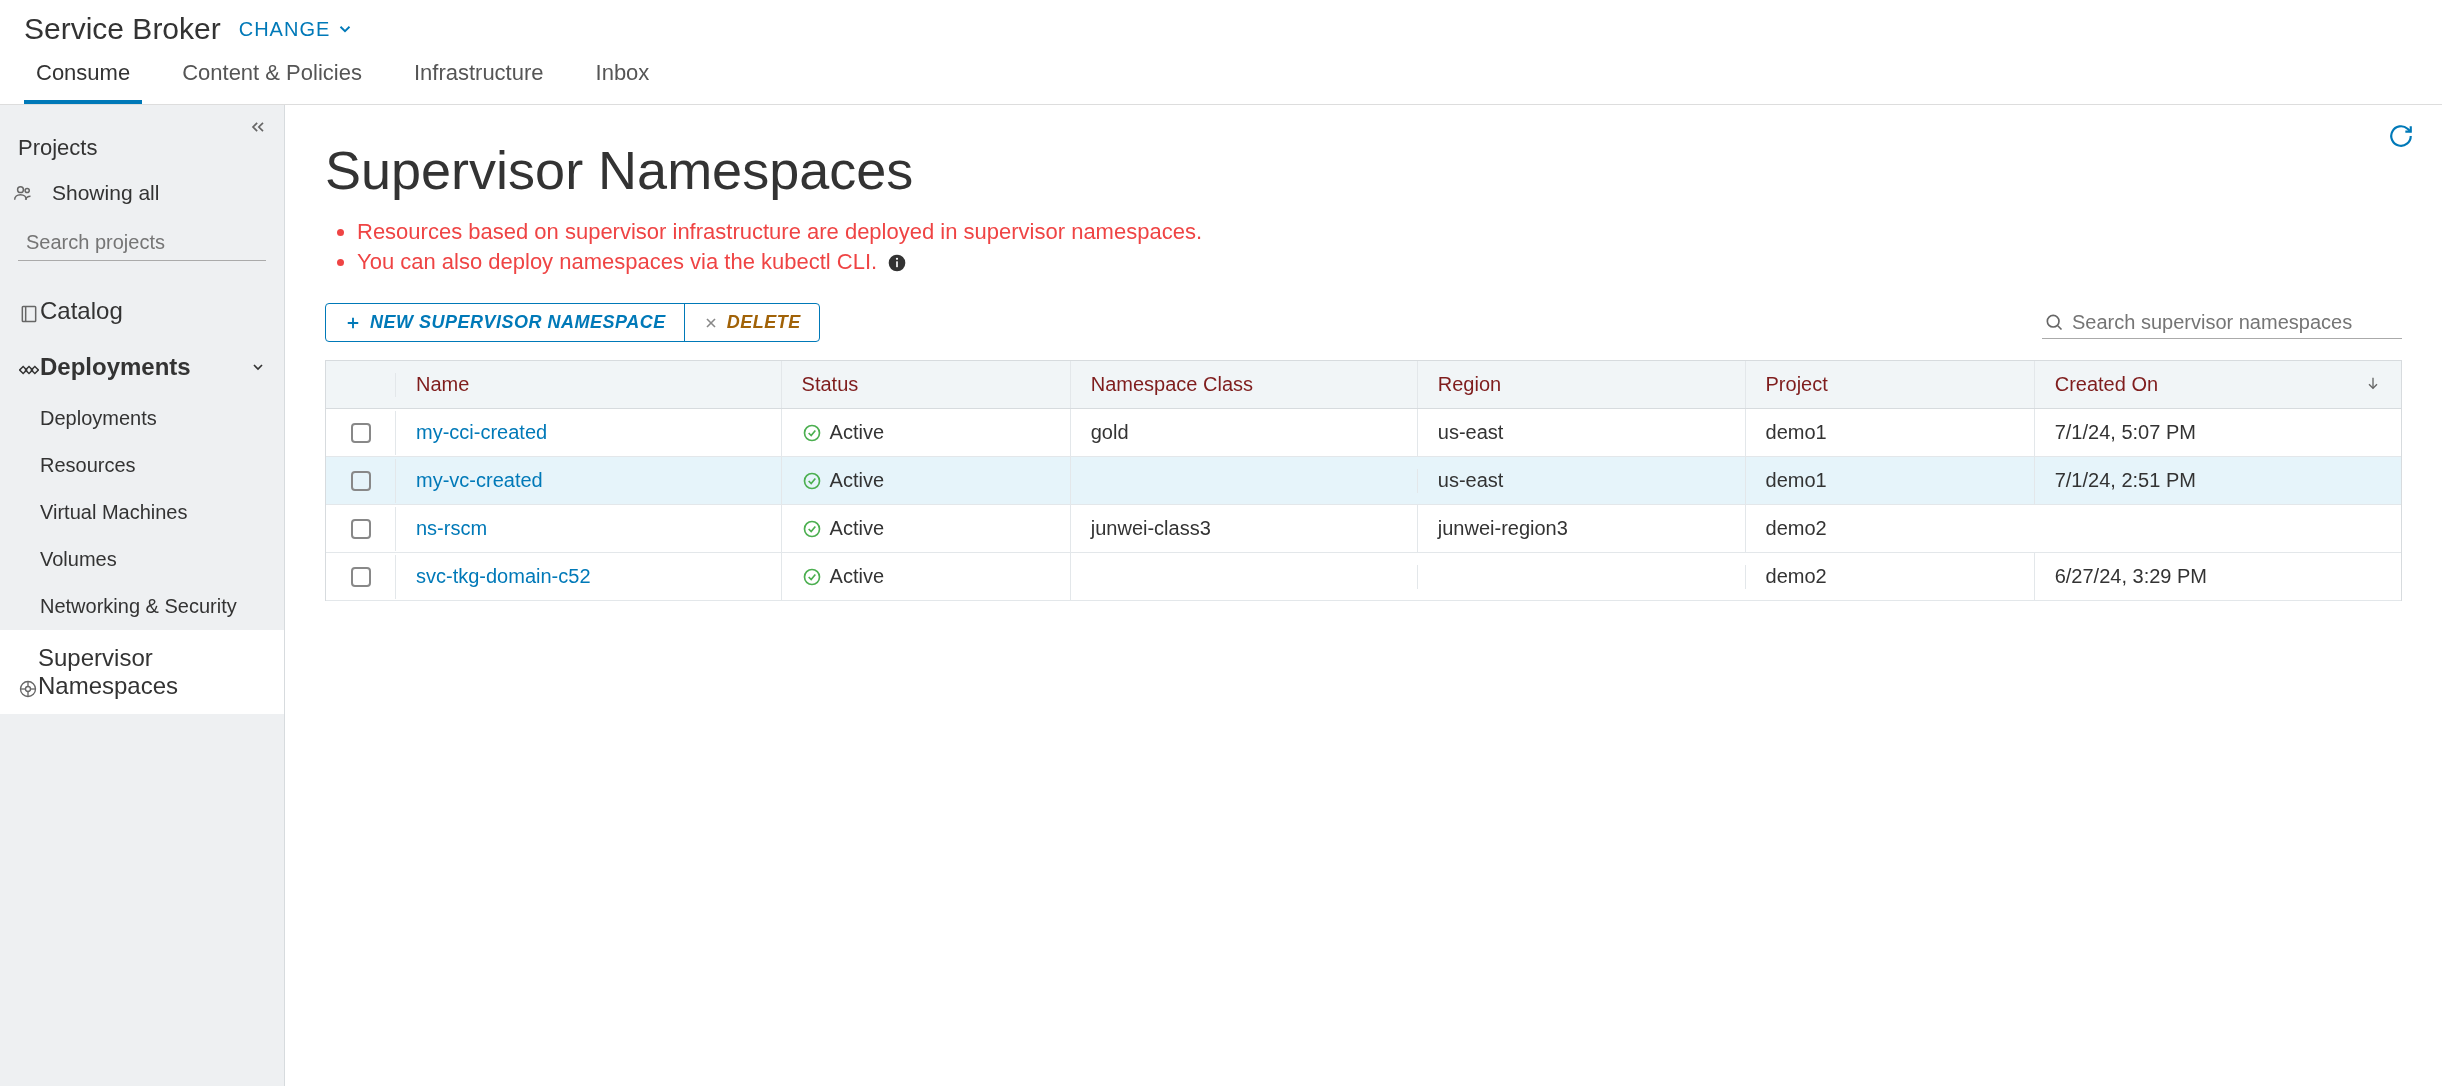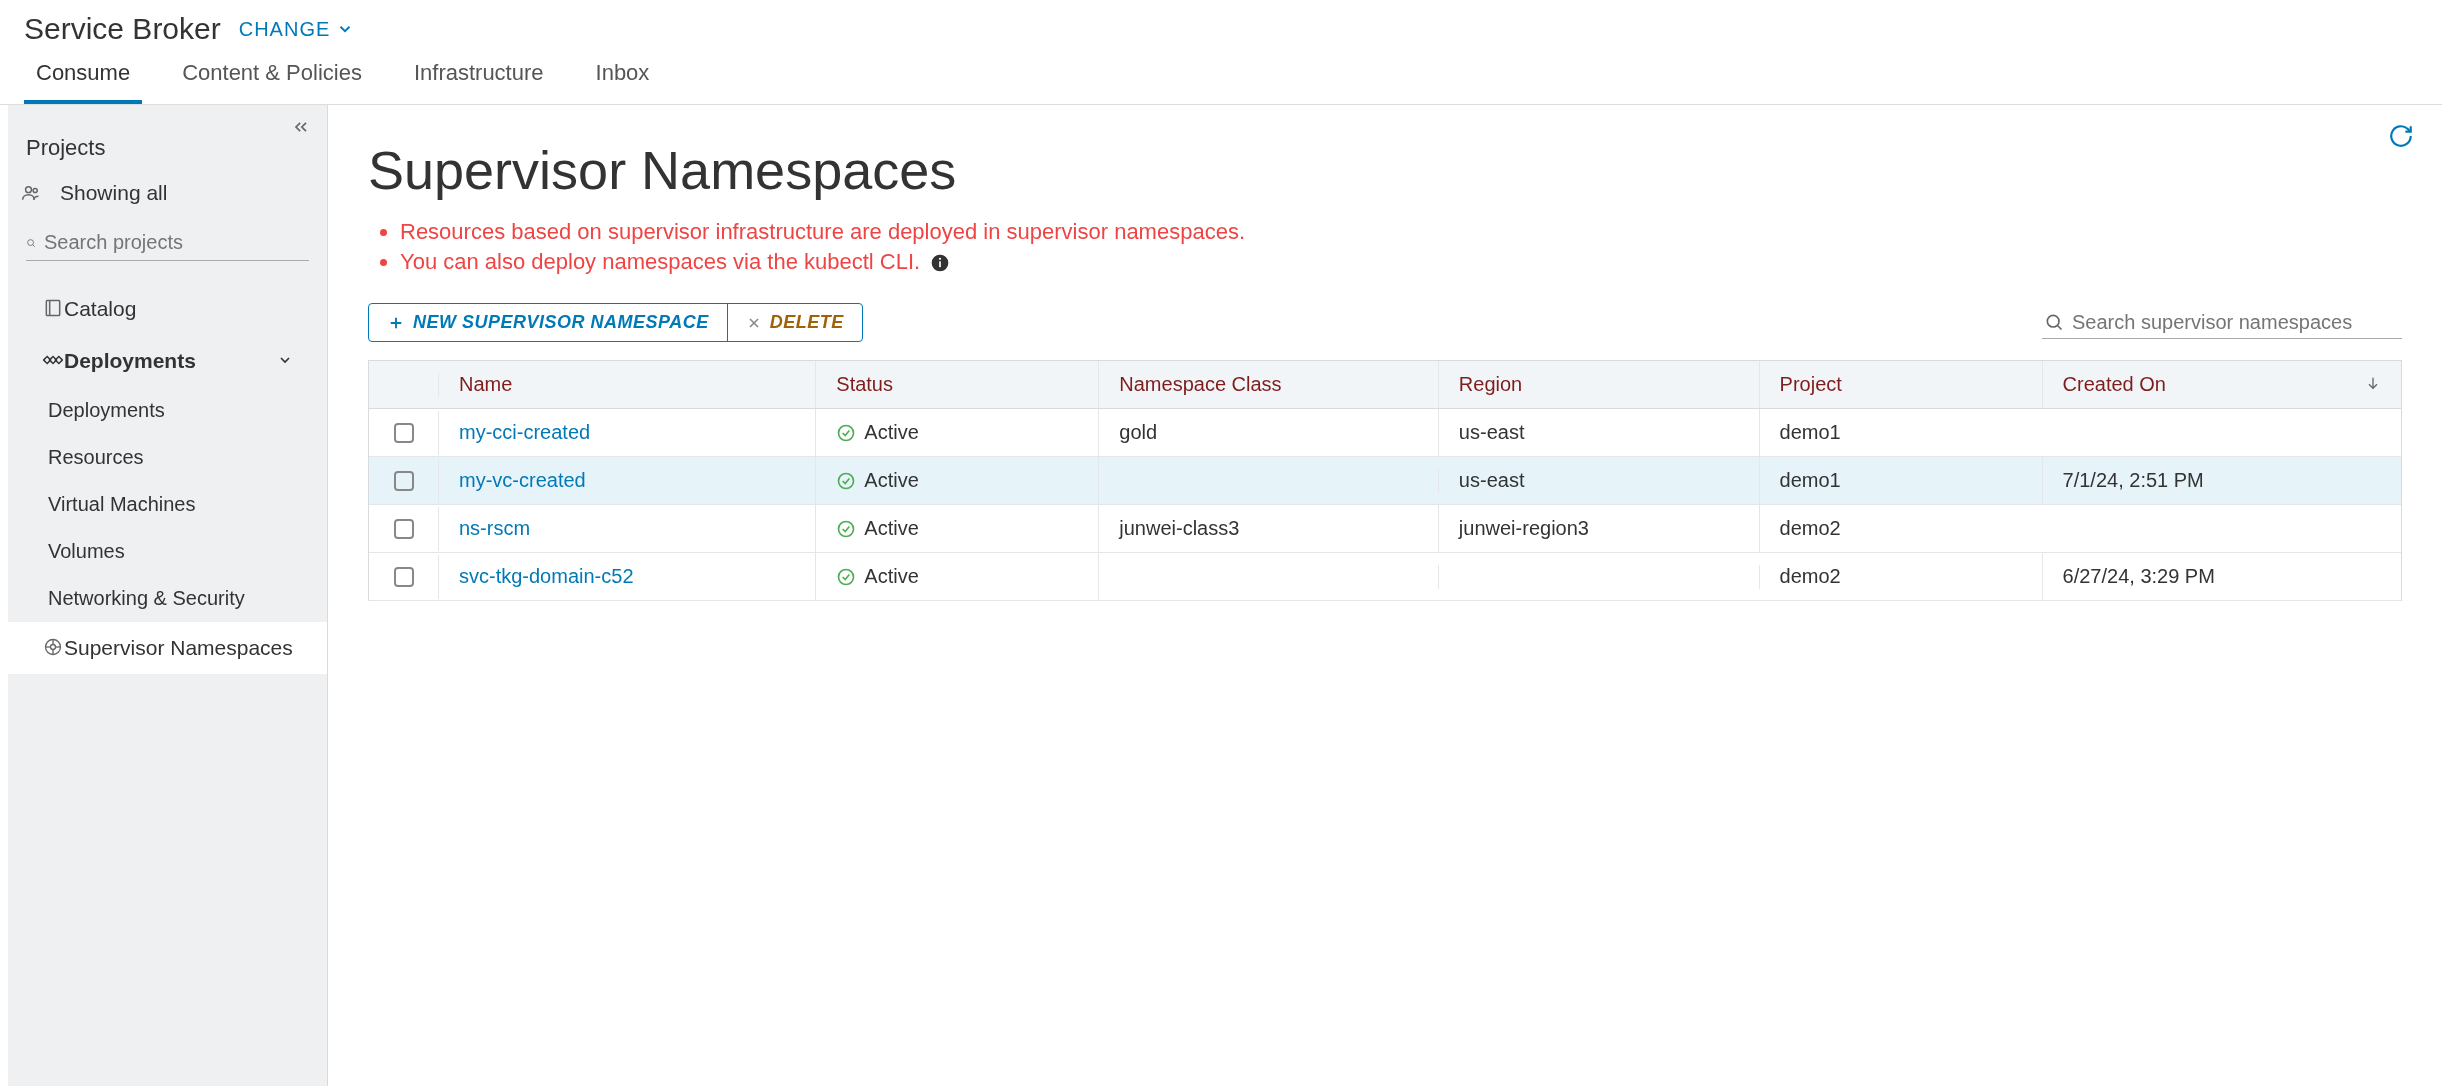--- a/index.html
+++ b/index.html
@@ -14,28 +14,28 @@
 
   
   .tab-row { display: flex; padding: 0 24px; border-bottom: 1px solid #ddd; }
   .tab { padding: 10px 12px 14px 12px; margin-right: 28px; font-size: 22px; color: #555; cursor: pointer; border-bottom: 4px solid transparent; }
   .tab.active { color: #333; border-bottom-color: #0079b8; font-weight: 500; }
 
   
   .body-area { display: flex; flex: 1; min-height: 0; }
 
   
-  .sidebar { width: 320px; background: #eef0f2; border-right: 1px solid #d7dbde; display: flex; flex-direction: column; position: relative; margin-left: 8px; }
+  .sidebar { width: 285px; background: #eef0f2; border-right: 1px solid #d7dbde; display: flex; flex-direction: column; position: relative; }
   .collapse-btn { position: absolute; top: 8px; right: 12px; width: 28px; height: 28px; display:flex; align-items:center; justify-content:center; cursor:pointer; color:#666; }
   .side-section-label { padding: 30px 18px 8px 18px; font-size: 22px; color: #333; }
   .side-row { display:flex; align-items:center; padding: 12px 18px; font-size: 21px; color:#333; }
   .side-row svg, .side-row .icon-slot { margin-right: 12px; flex-shrink:0; }
   .search-projects { margin: 8px 18px 22px 18px; border-bottom: 1px solid #aaa; display:flex; align-items:center; padding: 6px 0; }
   .search-projects input { border: none; background: transparent; font-size: 20px; outline: none; flex:1; color:#333; }
-  .side-item { display:flex; align-items:flex-start; padding: 14px 34px; font-size: 21px; color:#333; cursor:pointer; }
+  .side-item { display:flex; align-items:flex-end; padding: 14px 18px; font-size: 24px; color:#333; cursor:pointer; }
   .side-item.bold { font-weight: 600; }
   .side-item .chev { margin-left: auto; }
   .side-sub { padding: 12px 18px 12px 40px; font-size: 20px; color:#333; cursor:pointer; }
   .side-item.selected { background: #fff; }
   .icon-slot { width:22px; height:22px; display:inline-flex; align-items:center; justify-content:center; }
 
   
   .main { flex:1; background:#fff; position:relative; padding: 34px 0 0 0; overflow:hidden; }
   .refresh-btn { position:absolute; top: 18px; right: 28px; cursor:pointer; color:#0079b8; }
   .page-title { font-size: 54px; font-weight: 400; color:#333; padding: 0 0 18px 40px; }
@@ -249,20 +249,21 @@
                 <svg width="20" height="20" viewBox="0 0 24 24" fill="none" stroke="#4caf50" stroke-width="2">
                   <circle cx="12" cy="12" r="9"></circle>
                   <polyline points="8 12 11 15 16 9"></polyline>
                 </svg>
                 <span>Active</span>
               </span>
             </div>
             <div class="td">gold</div>
             <div class="td">us-east</div>
             <div class="td">demo1</div>
+            <div class="td">7/1/24, 5:07 PM</div>
           </div>
           <div class="trow highlight">
             <div class="td" style="display: flex; justify-content: center;">
               <span class="chk"></span>
             </div>
             <div class="td link">my-vc-created</div>
             <div class="td">
               <span class="status-cell">
                 <svg width="20" height="20" viewBox="0 0 24 24" fill="none" stroke="#4caf50" stroke-width="2">
                   <circle cx="12" cy="12" r="9"></circle>

